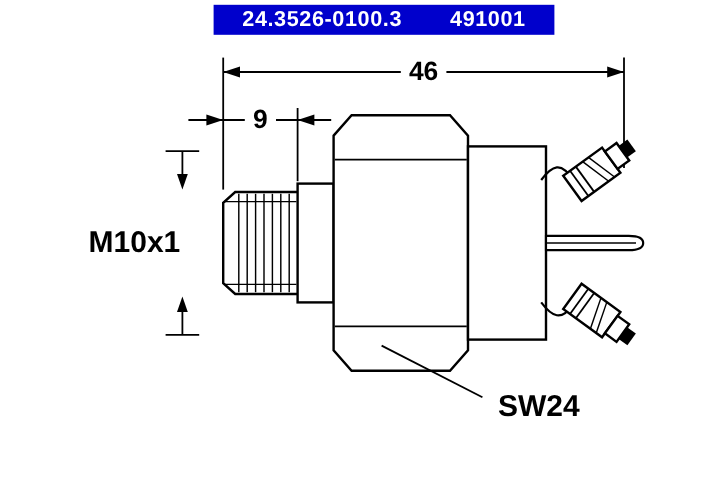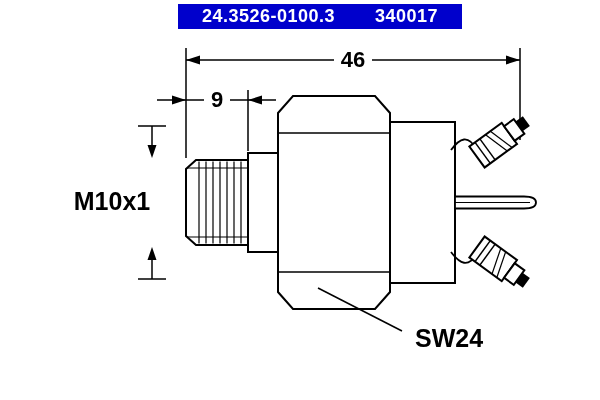--- a/index.html
+++ b/index.html
@@ -16,21 +16,21 @@
   .dim-text{font-size:22px;}
   .big-text{font-size:25px;}
 </style>
 </head>
 <body>
 
 <div class="page">
 
   <div class="header-bar">
     <span>24.3526-0100.3</span>
-    <span>340017</span>
+    <span>491001</span>
   </div>
 
   <svg class="drawing" width="600" height="400" viewBox="0 0 600 400">
 
     <g stroke="#000" stroke-width="1.5">
       <line x1="186" y1="48" x2="186" y2="158"></line>
       <line x1="520" y1="48" x2="520" y2="140"></line>
       <line x1="186" y1="60" x2="520" y2="60"></line>
       <polygon points="186,60 200,55.5 200,64.5" fill="#000" stroke="none"></polygon>
       <polygon points="520,60 506,55.5 506,64.5" fill="#000" stroke="none"></polygon>

